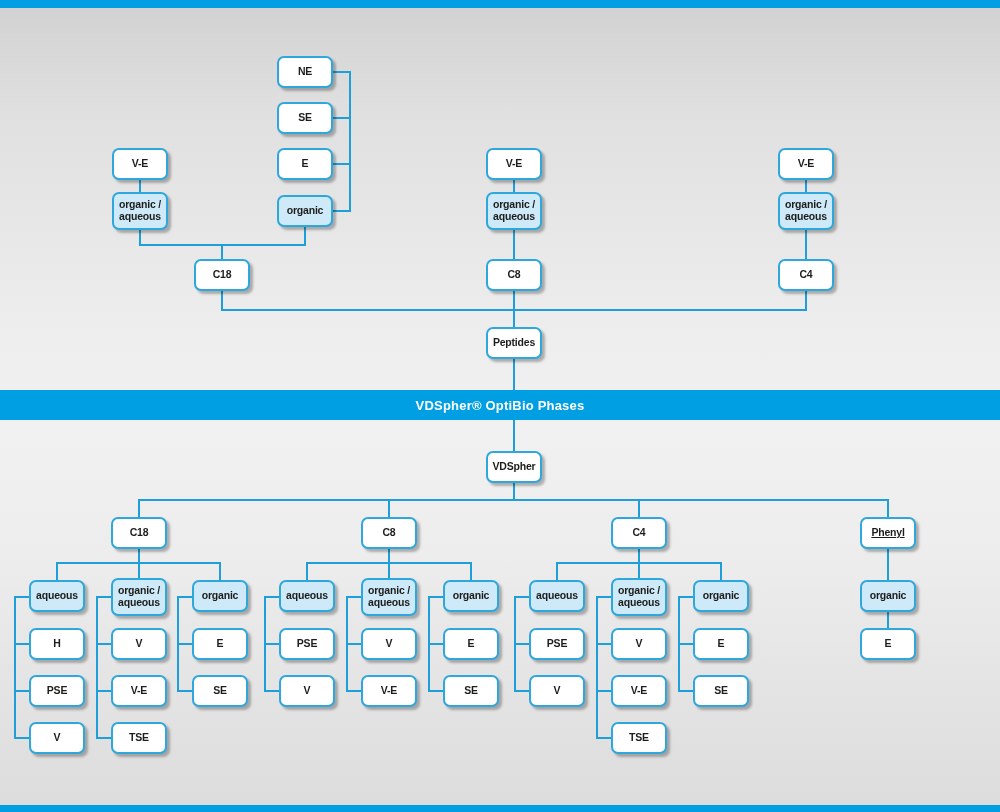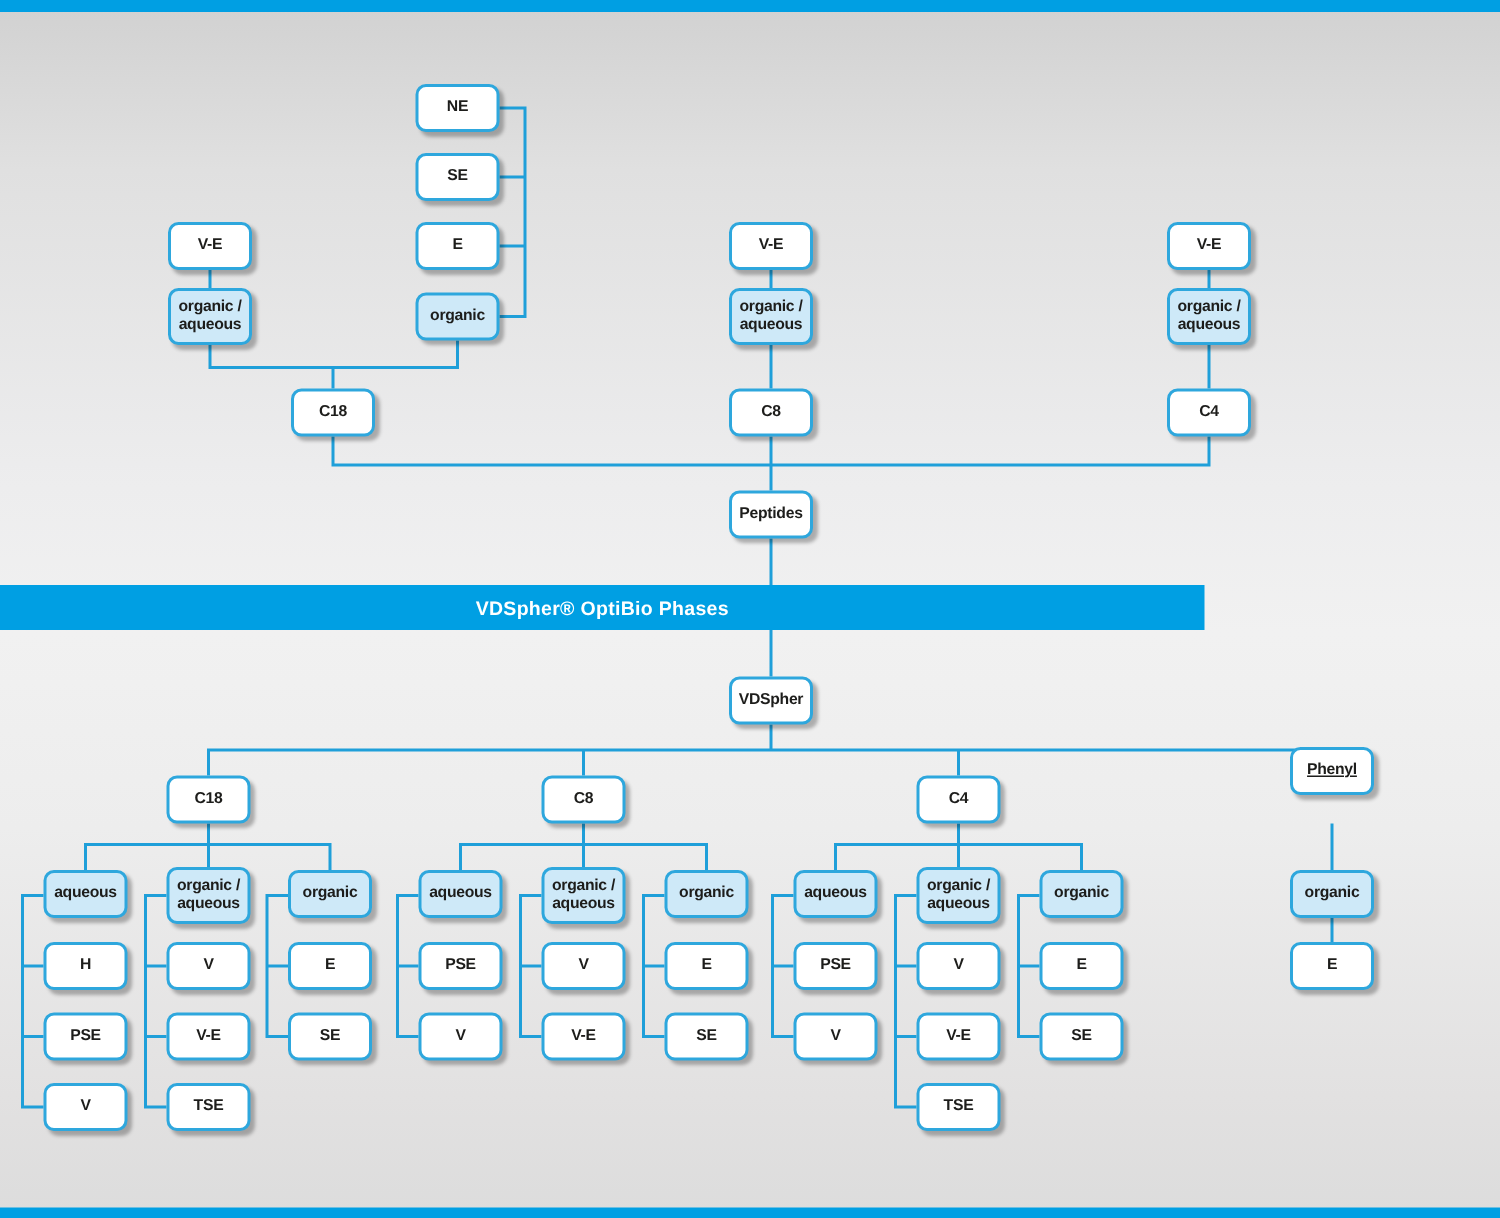--- a/index.html
+++ b/index.html
@@ -17,21 +17,21 @@
     position:absolute;width:56px;height:32px;box-sizing:border-box;
     background:#ffffff;border:2px solid #2ea7dd;border-radius:7px;
     box-shadow:3px 3px 2.5px rgba(0,0,0,0.28);
     display:flex;align-items:center;justify-content:center;
     font-size:10.5px;font-weight:bold;color:#1d1d1b;
     text-align:center;white-space:pre-line;line-height:1.12;letter-spacing:-0.2px;
   }
   .node.tall{height:38px;}
   .node.tint{background:#cee9f8;}
   .banner{
-    position:absolute;left:0;top:390px;width:803px;height:30px;background:#009fe3;
+    position:absolute;left:0;top:390px;width:1000px;height:30px;background:#009fe3;
     display:flex;align-items:center;justify-content:center;
     color:#ffffff;font-size:13px;font-weight:bold;letter-spacing:0.2px;
   }
 </style>
 </head>
 <body>
 
 <div class="stage">
 
   <div class="accent-bar top"></div>
@@ -155,17 +155,17 @@
 aqueous</div>
   <div class="node tint" style="left:693px;top:580px;">organic</div>
   <div class="node" style="left:529px;top:628px;">PSE</div>
   <div class="node" style="left:529px;top:675px;">V</div>
   <div class="node" style="left:611px;top:628px;">V</div>
   <div class="node" style="left:611px;top:675px;">V-E</div>
   <div class="node" style="left:611px;top:722px;">TSE</div>
   <div class="node" style="left:693px;top:628px;">E</div>
   <div class="node" style="left:693px;top:675px;">SE</div>
 
-  <div class="node" style="left:860px;top:498px;text-decoration:underline;">Phenyl</div>
+  <div class="node" style="left:860px;top:517px;text-decoration:underline;">Phenyl</div>
   <div class="node tint" style="left:860px;top:580px;">organic</div>
   <div class="node" style="left:860px;top:628px;">E</div>
 
 </div>
 
 </body></html>

